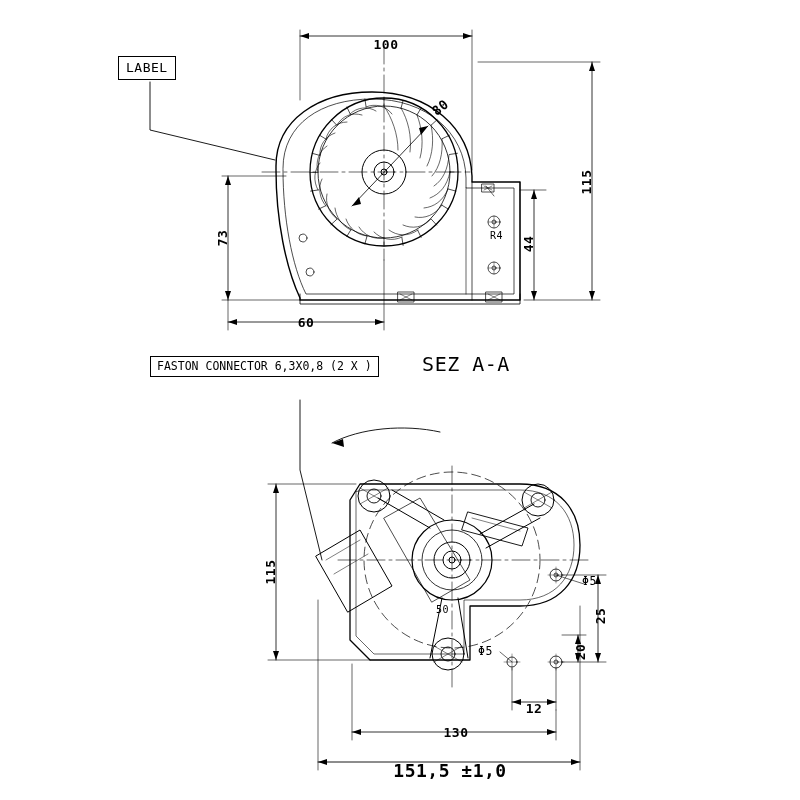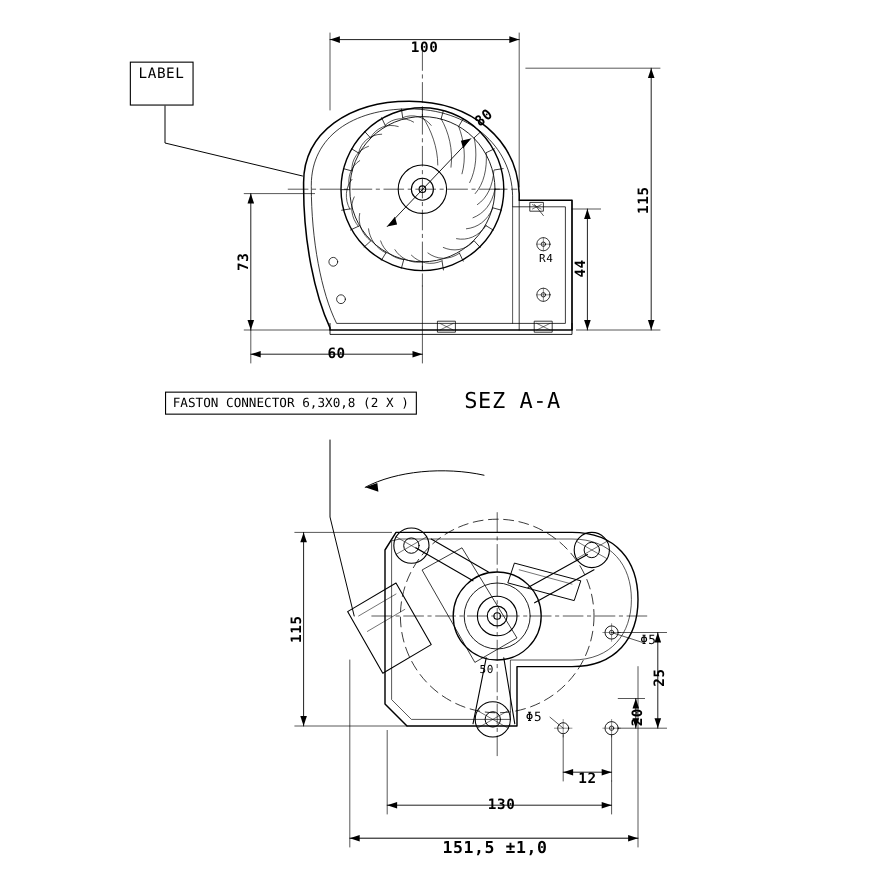--- a/index.html
+++ b/index.html
@@ -40,21 +40,21 @@
   .lbl.bold { font-weight: bold; }
   .vert {
     transform: translate(-50%, -50%) rotate(-90deg);
     transform-origin: center center;
   }
   .ctr {
     transform: translate(-50%, -50%);
   }
   .boxed {
     border: 1px solid #000;
-    padding: 3px 7px 20px 7px;
+    padding: 3px 7px 4px 7px;
     background: #fff;
   }
   .boxed2 {
     border: 1px solid #000;
     background: #fff;
     padding: 0;
   }
   .boxed2 div {
     padding: 2px 6px 3px 6px;
     font-size: 11.5px;
@@ -413,15 +413,15 @@
   <div class="lbl small" style="left:478px; top:644px;">Φ5</div>
 
   <div class="lbl bold vert" style="left:600px; top:616px;">25</div>
 
   <div class="lbl bold vert" style="left:580px; top:652px;">20</div>
 
   <div class="lbl bold ctr" style="left:534px; top:708px;">12</div>
 
   <div class="lbl bold ctr" style="left:456px; top:732px;">130</div>
 
-  <div class="lbl bold ctr" style="left:450px; top:770px; font-size:15px;">151,5 ±1,0</div>
+  <div class="lbl bold ctr" style="left:450px; top:770px; font-size:18px;">151,5 ±1,0</div>
 
 </div>
 
 </body></html>

